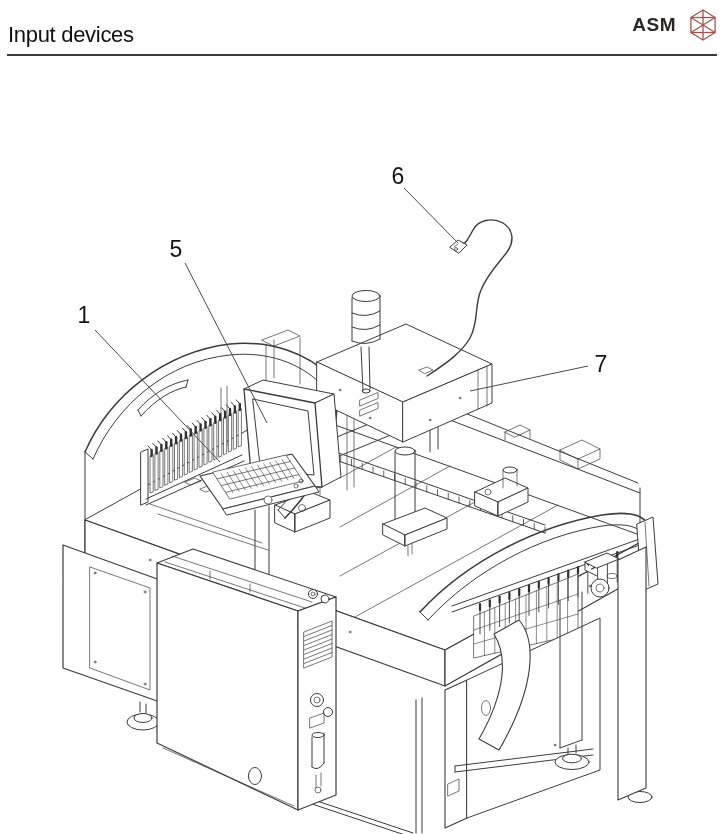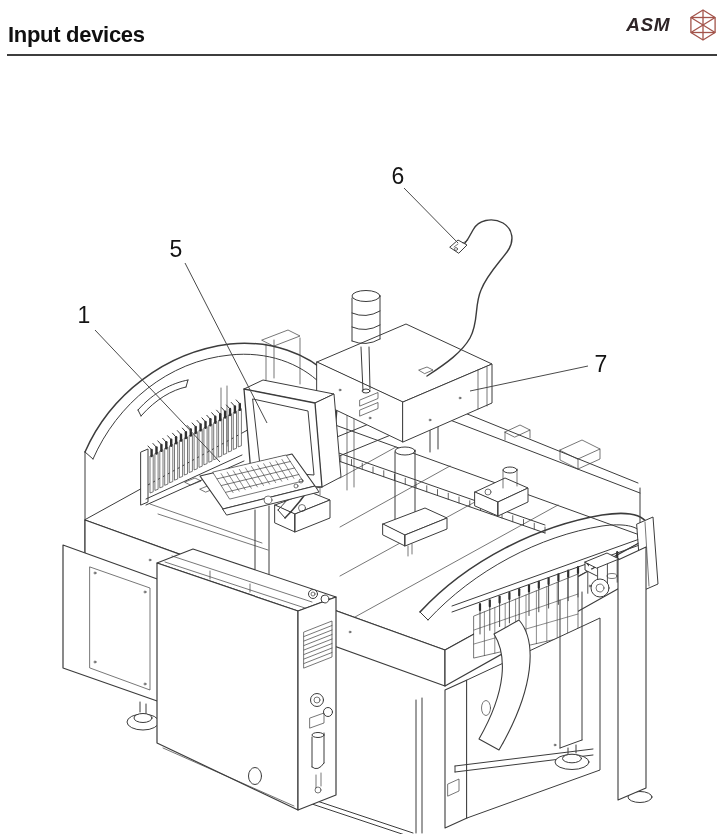--- a/index.html
+++ b/index.html
@@ -1,23 +1,23 @@
 <!DOCTYPE html>
 <html><head>
 <meta charset="utf-8">
 <style>
   html,body{margin:0;padding:0;background:#ffffff;}
   body{width:724px;height:834px;position:relative;overflow:hidden;
        font-family:"Liberation Sans",sans-serif;}
   .page-header{position:absolute;left:0;top:0;width:724px;height:60px;}
   .page-title{position:absolute;left:8px;top:22px;margin:0;
-      font-size:22px;font-weight:bold;letter-spacing:-0.3px;color:#101010;}
+      font-size:22px;font-weight:normal;letter-spacing:-0.3px;color:#101010;}
   .title-rule{position:absolute;left:7px;top:54px;width:710px;height:2px;
       background:#3d3d3d;}
-  .brand{position:absolute;right:6px;top:8px;display:flex;align-items:center;gap:18px;font-style:italic;}
+  .brand{position:absolute;right:6px;top:8px;display:flex;align-items:center;gap:12px;}
   .brand-text{font-size:19px;font-weight:bold;color:#2e2527;letter-spacing:0.5px;}
   .fig{position:absolute;left:0;top:0;width:724px;height:834px;}
   svg text{font-family:"Liberation Sans",sans-serif;font-size:23px;fill:#141414;}
   .ln{stroke:#3c3c3c;fill:none;stroke-width:1;stroke-linecap:round;stroke-linejoin:round;}
   .fw{fill:#ffffff;}
   .thick{stroke-width:1.5;}
   .thin{stroke-width:0.7;}
   .ldr{stroke:#4a4a4a;stroke-width:1;fill:none;}
 </style>
 </head>

